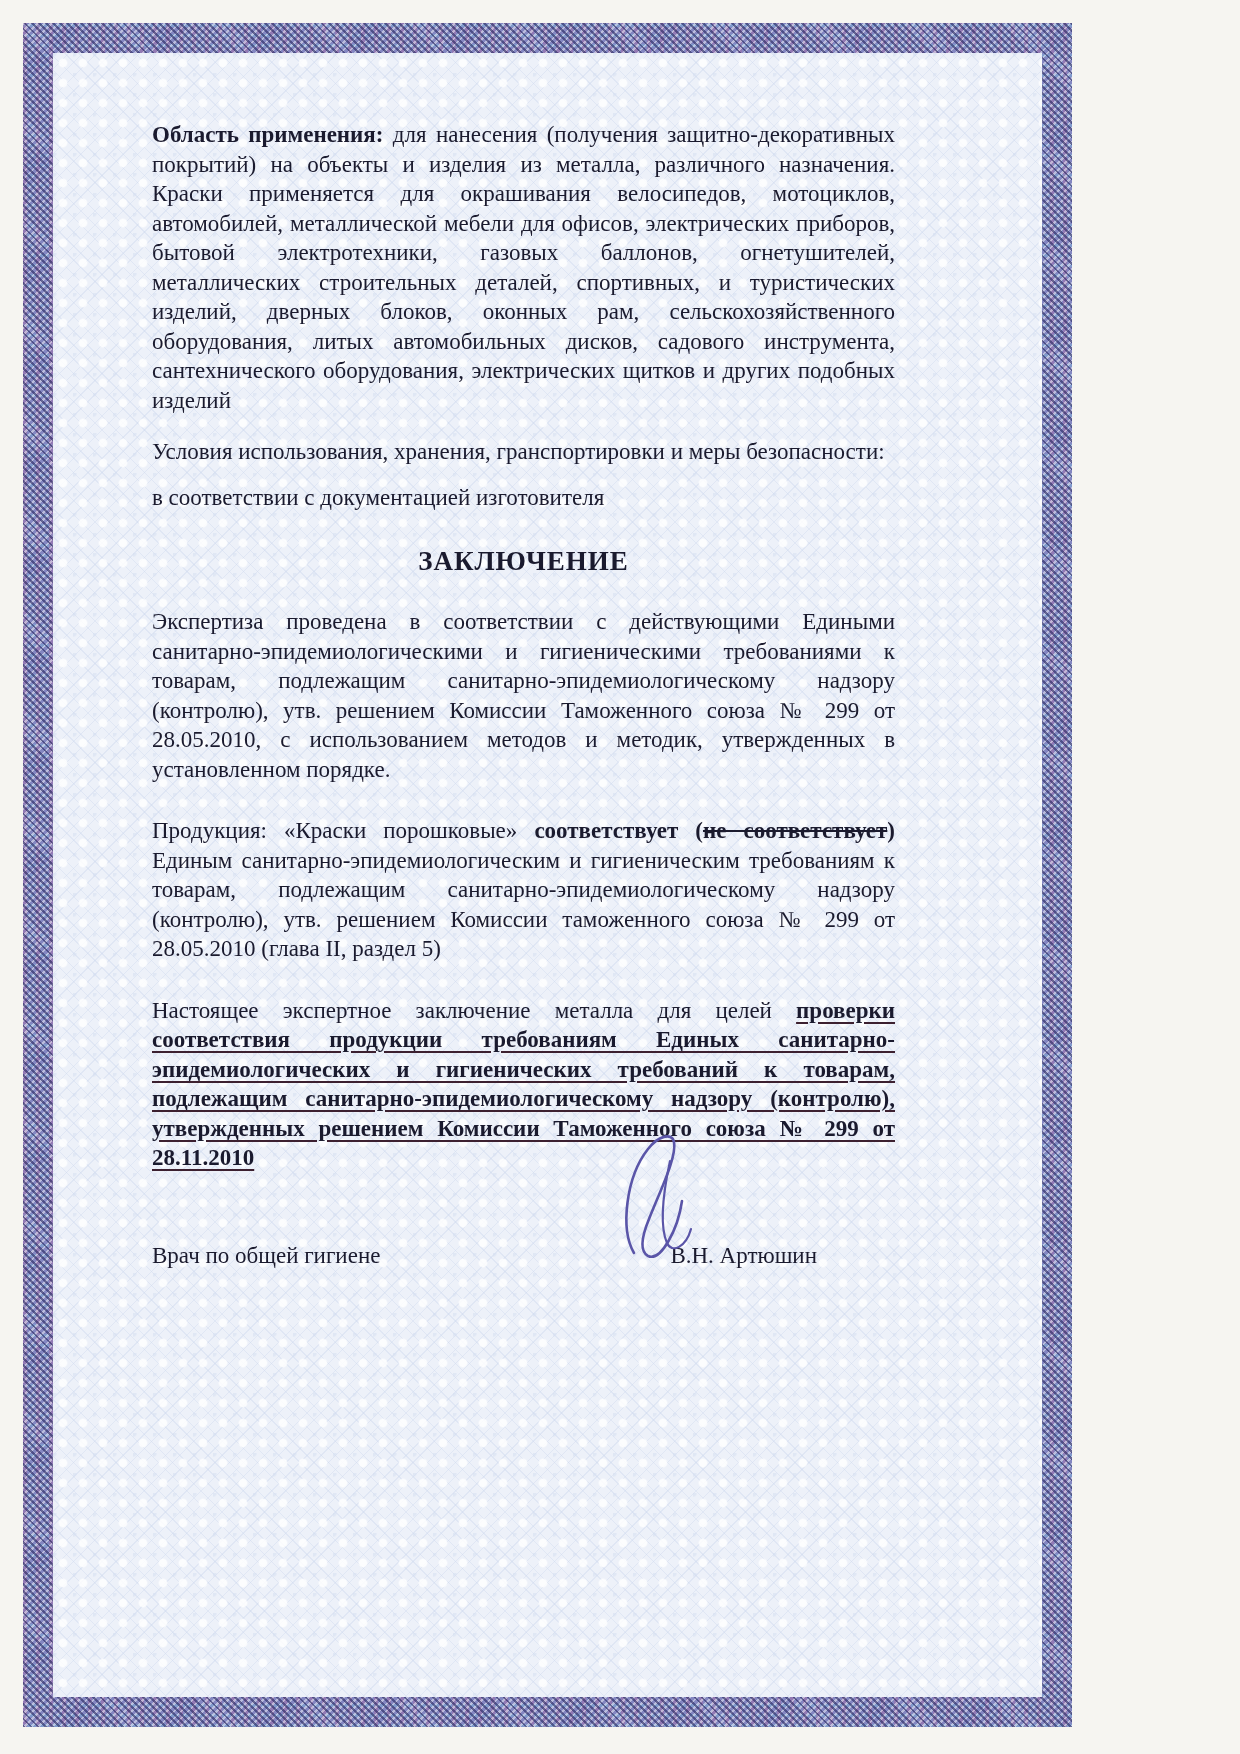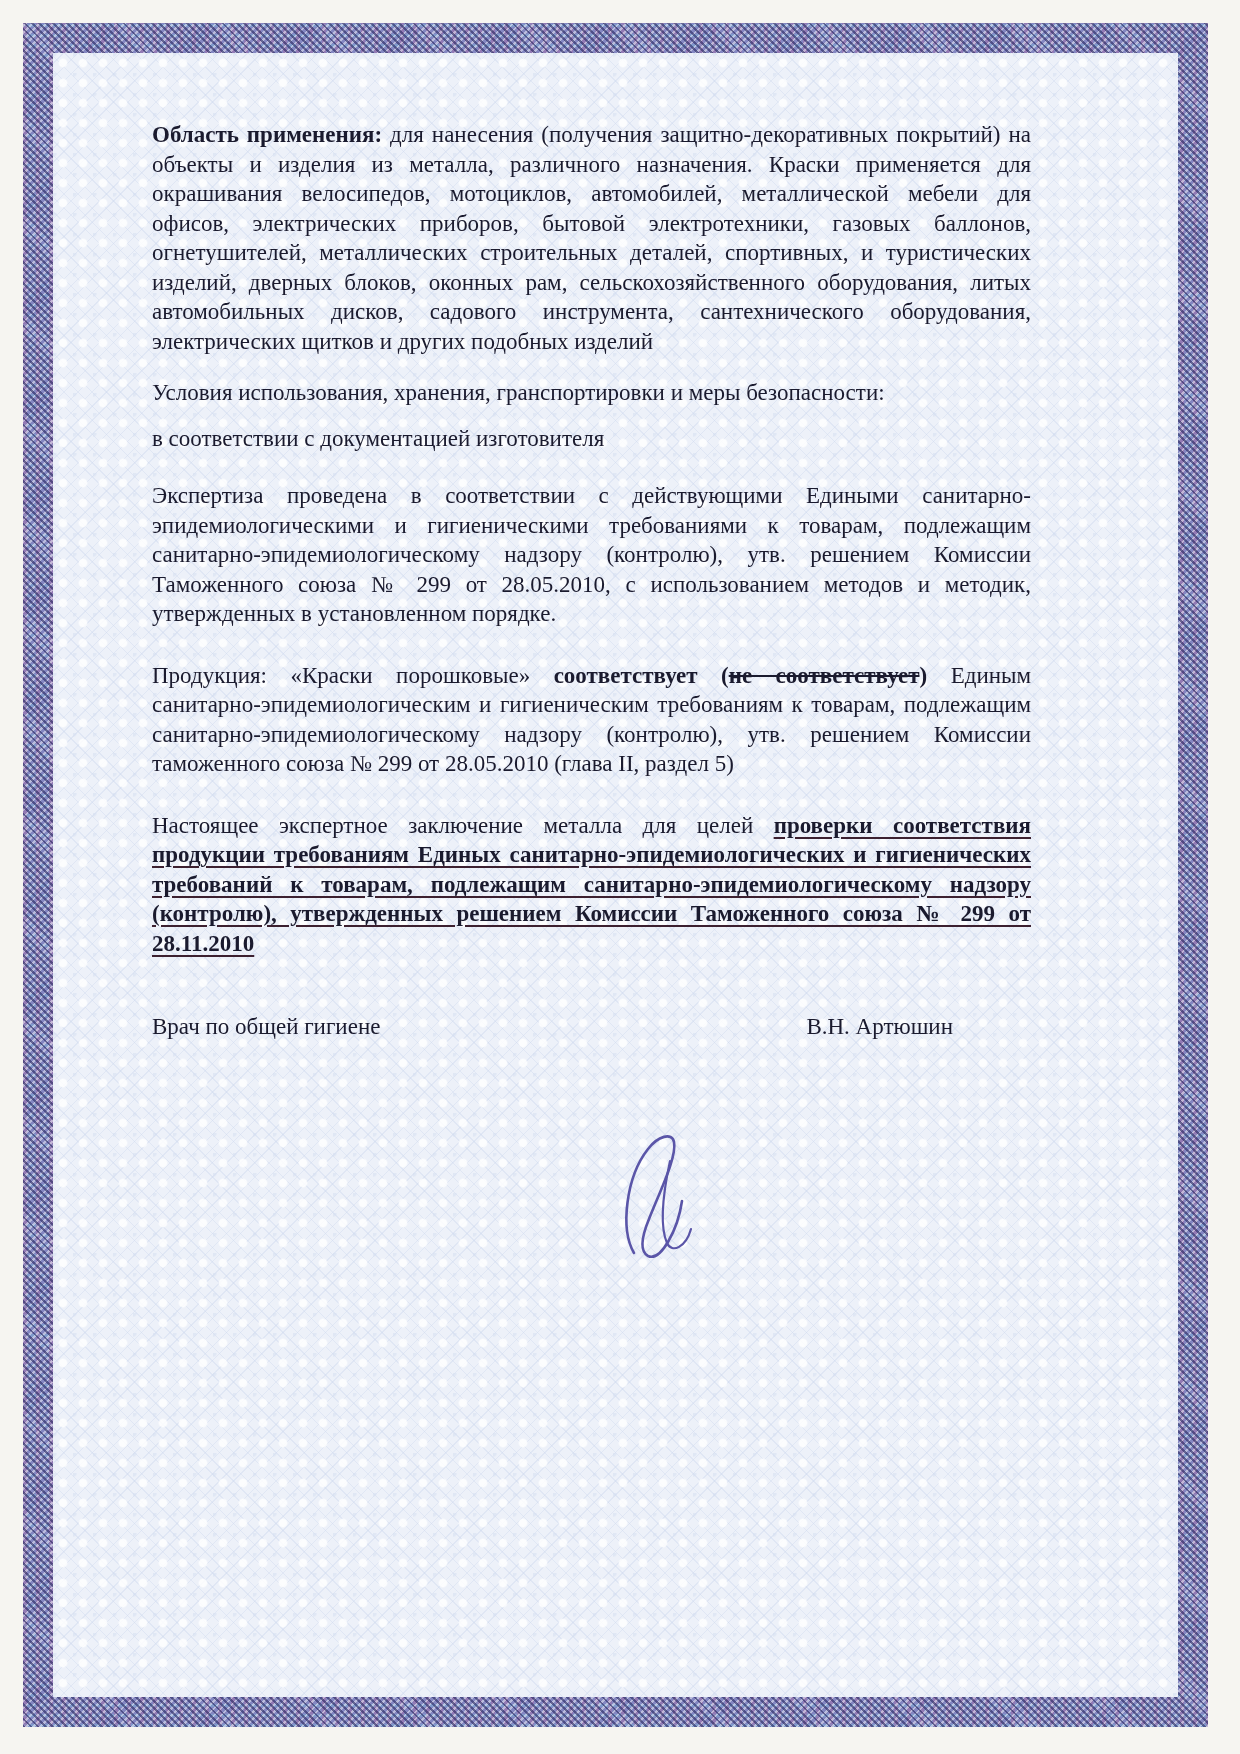--- a/index.html
+++ b/index.html
@@ -6,21 +6,21 @@
   body{
     width:1240px;height:1754px;
     background:#f6f5f1;
     font-family:"Liberation Serif","DejaVu Serif",serif;
     position:relative;
     overflow:hidden;
   }
   .scan{position:absolute;inset:0;}
   
   .frame{
-    position:absolute;left:23px;top:23px;width:1185px;height:1704px;
+    position:absolute;left:23px;top:23px;width:1049px;height:1704px;
     box-sizing:border-box;padding:30px;
     background-color:#8487c1;
     background-image:
       repeating-linear-gradient(45deg, rgba(32,32,88,0.55) 0 2px, rgba(32,32,88,0) 2px 5px),
       repeating-linear-gradient(-45deg, rgba(255,255,255,0.45) 0 2px, rgba(255,255,255,0) 2px 5px),
       repeating-linear-gradient(90deg, rgba(178,92,150,0.30) 0 4px, rgba(178,92,150,0) 4px 13px),
       repeating-linear-gradient(0deg, rgba(120,214,238,0.25) 0 3px, rgba(120,214,238,0) 3px 10px);
   }
   
   .inner{
@@ -54,21 +54,21 @@
   .bold{font-weight:bold;}
   .strike{text-decoration:line-through;text-decoration-thickness:2px;}
   .uline{
     font-weight:bold;
     text-decoration:underline;
     text-decoration-thickness:2px;
     text-underline-offset:4px;
     text-decoration-color:#3c2030;
   }
   .sig-row{
-    margin-top:54px;
+    margin-top:68px;
     display:flex;align-items:baseline;justify-content:center;
   }
   .sig-name{margin-left:auto;margin-right:78px;}
   .signature-svg{
     position:absolute;left:565px;top:1078px;width:96px;height:136px;
     pointer-events:none;
   }
 </style>
 </head>
 <body>
@@ -79,20 +79,21 @@
 
       <div class="content">
 
         <p class="just p-scope"><span class="bold">Область применения:</span>
           <span>для нанесения (получения защитно-декоративных покрытий) на объекты и изделия из металла, различного назначения. Краски применяется для окрашивания велосипедов, мотоциклов, автомобилей, металлической мебели для офисов, электрических приборов, бытовой электротехники, газовых баллонов, огнетушителей, металлических строительных деталей, спортивных, и туристических изделий, дверных блоков, оконных рам, сельскохозяйственного оборудования, литых автомобильных дисков, садового инструмента, сантехнического оборудования, электрических щитков и других подобных изделий</span></p>
 
         <p class="p-cond-label"><span>Условия использования, хранения, гранспортировки и меры безопасности:</span></p>
         <p class="p-cond-text"><span>в соответствии с документацией изготовителя</span></p>
 
 
+        <p class="h-conclusion">ЗАКЛЮЧЕНИЕ</p>
 
         <p class="just p-expertise">Экспертиза проведена в соответствии с действующими Едиными санитарно-эпидемиологическими и гигиеническими требованиями к товарам, подлежащим санитарно-эпидемиологическому надзору (контролю), утв. решением Комиссии Таможенного союза № 299 от 28.05.2010, с использованием методов и методик, утвержденных  в установленном порядке.</p>
 
         <p class="just p-product"><span>Продукция: «Краски порошковые»</span>
           <span class="bold">соответствует</span>
           <span class="bold"><span>(</span><span class="strike">не соответствует</span><span>)</span></span>
           <span>Единым санитарно-эпидемиологическим и гигиеническим требованиям к товарам, подлежащим санитарно-эпидемиологическому надзору (контролю), утв. решением Комиссии таможенного союза № 299 от 28.05.2010 (глава II, раздел 5)</span></p>
 
         <p class="just p-purpose"><span>Настоящее экспертное заключение металла для целей</span>
           <span class="uline">проверки соответствия продукции требованиям  Единых санитарно-эпидемиологических и гигиенических требований к товарам, подлежащим санитарно-эпидемиологическому надзору (контролю), утвержденных решением Комиссии Таможенного союза № 299 от 28.11.2010</span></p>

